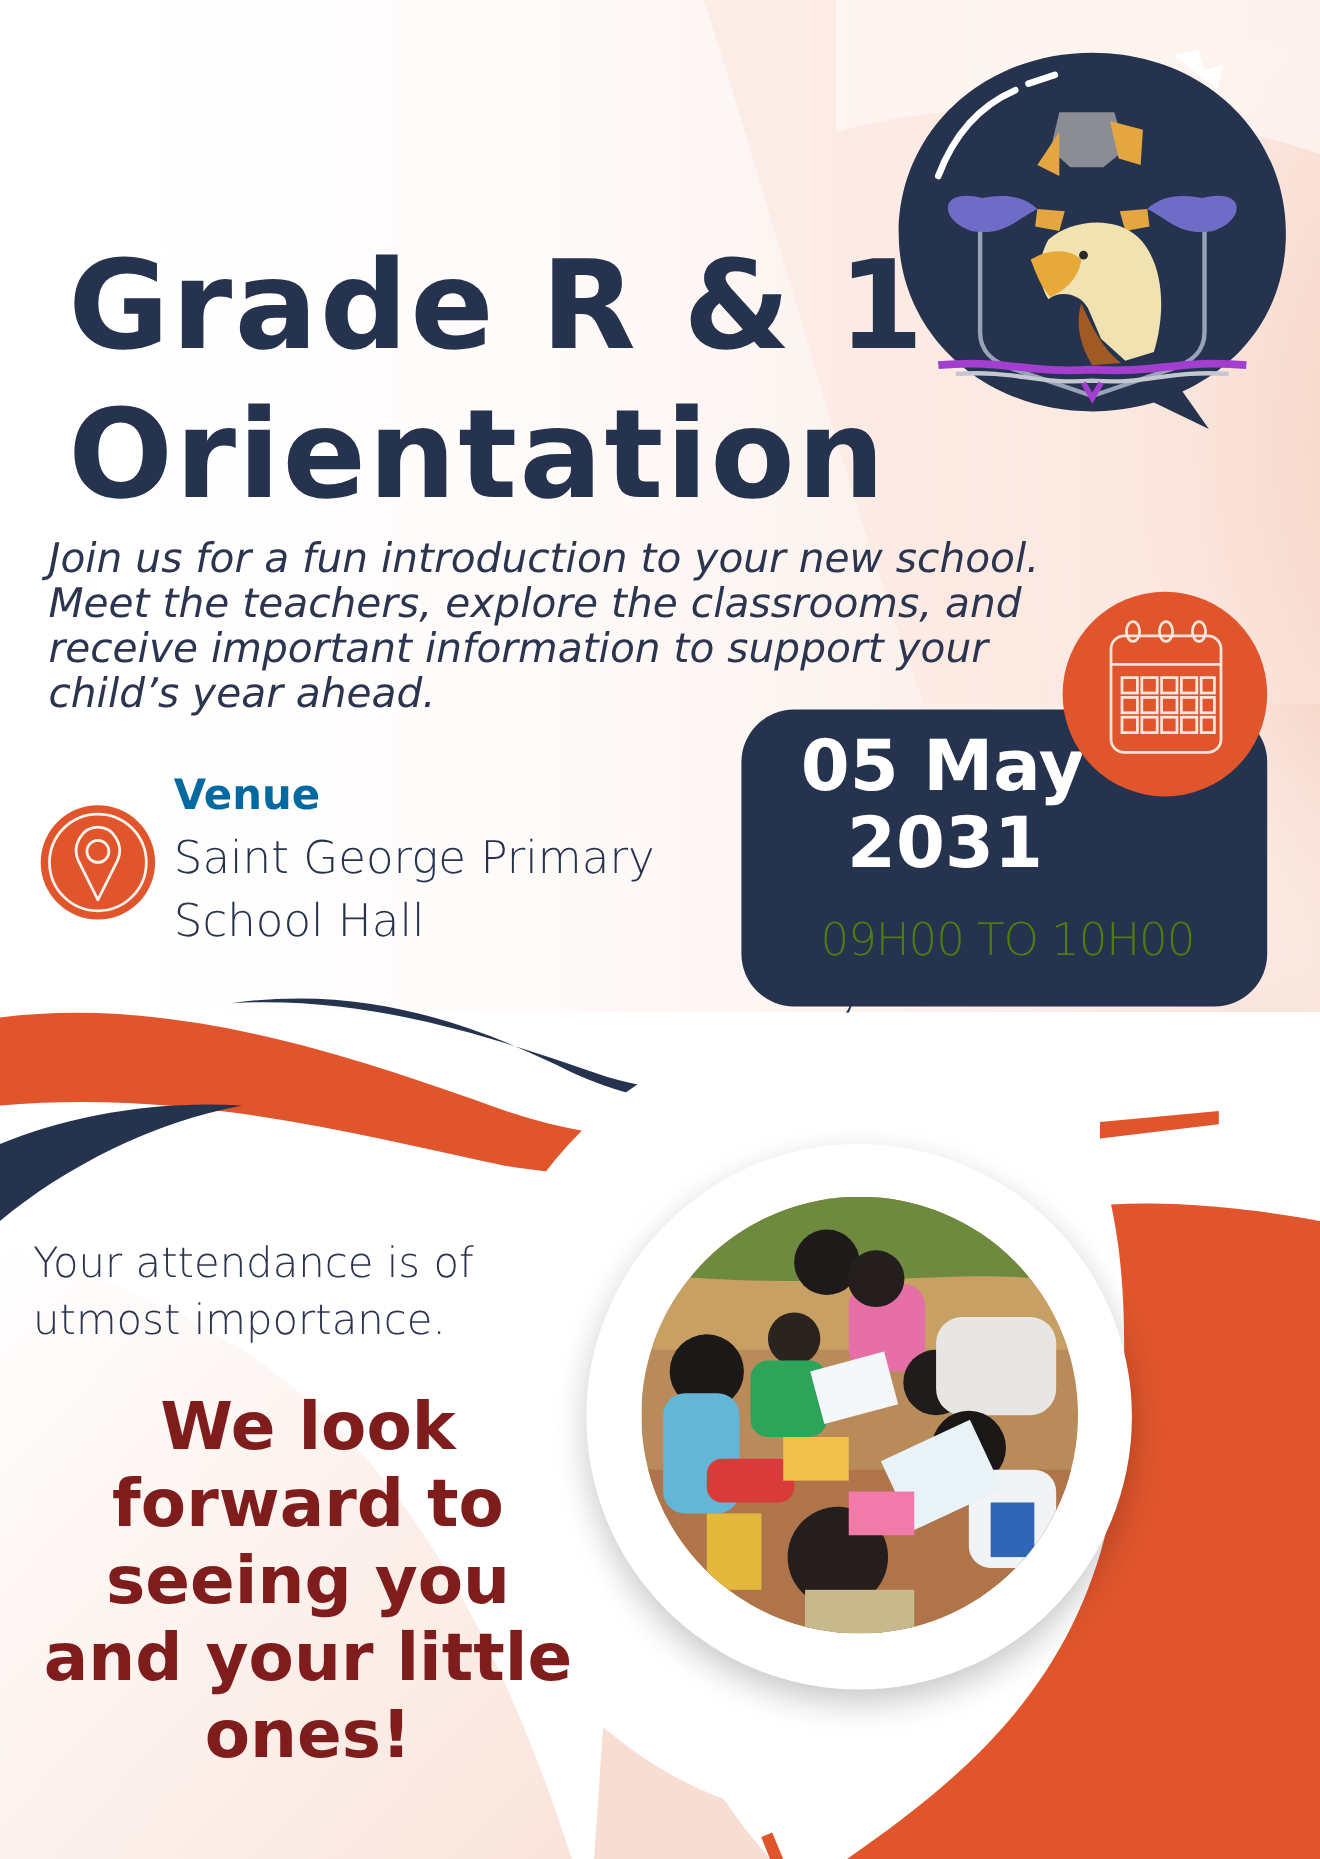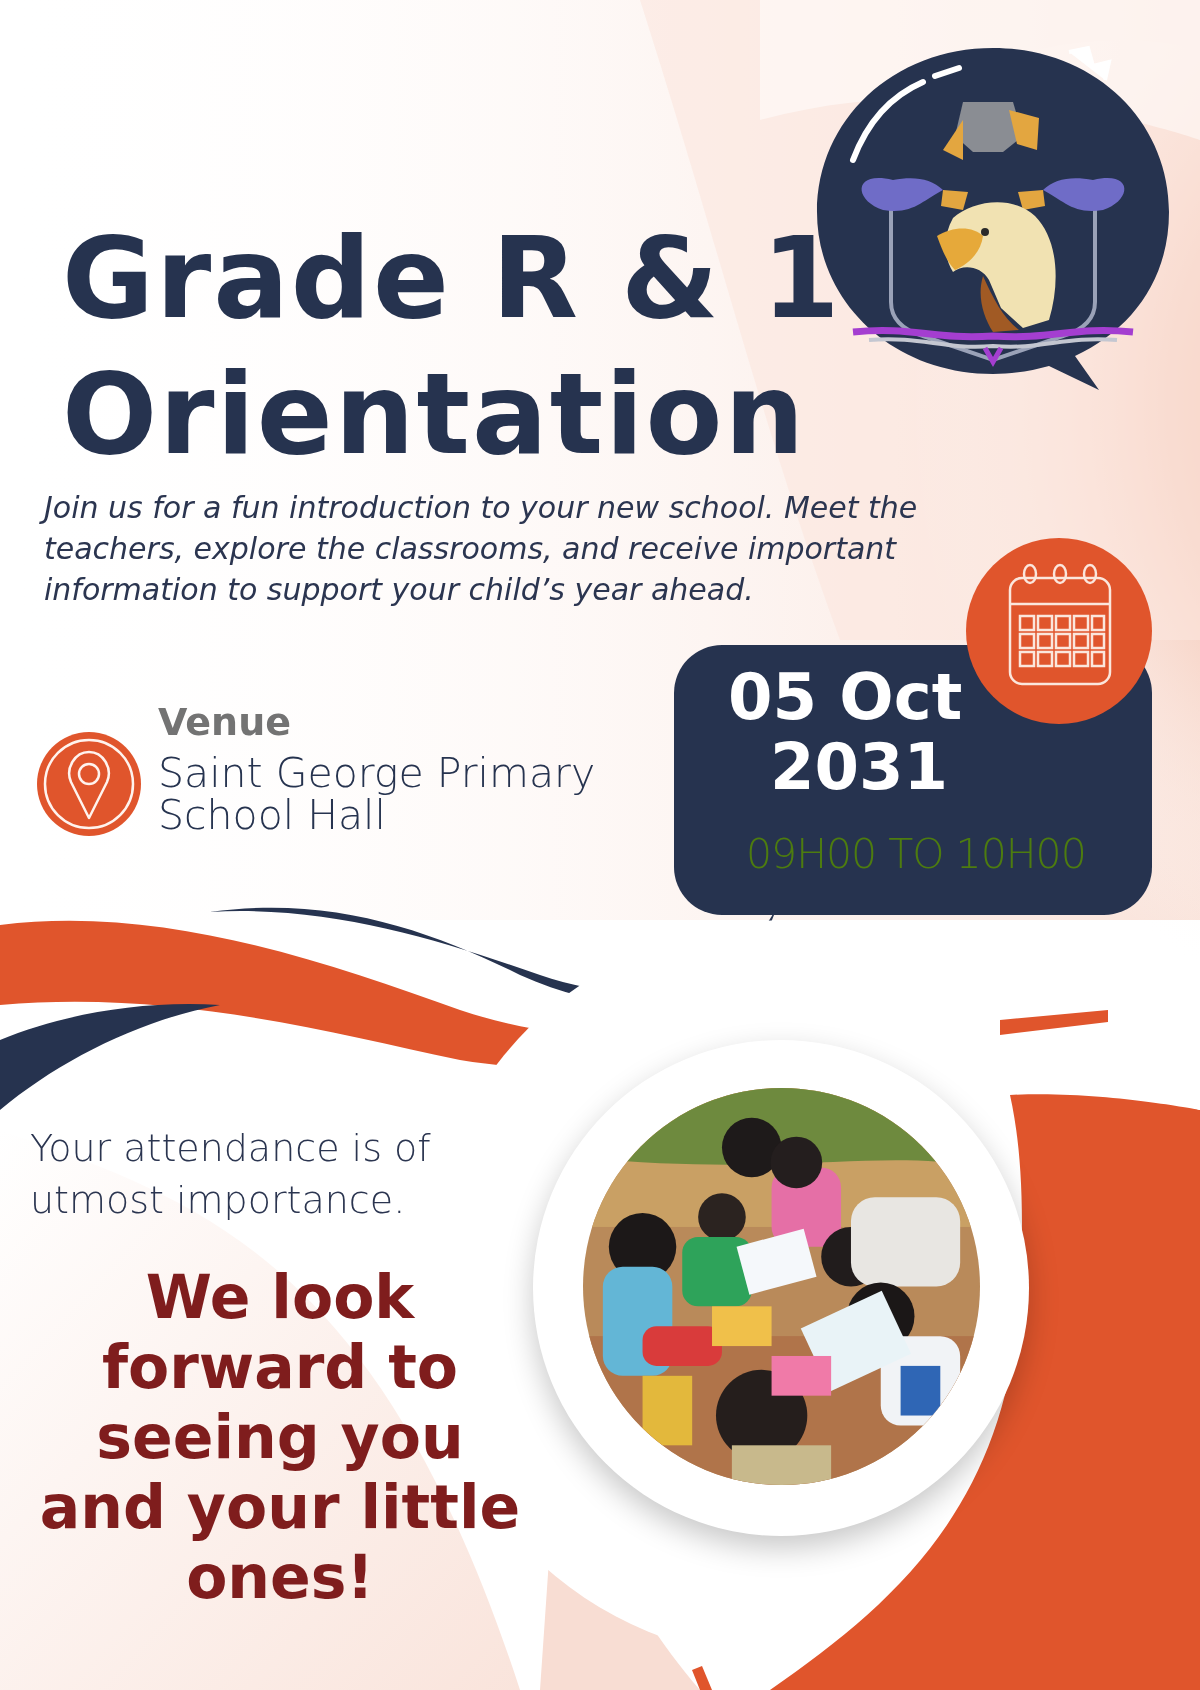--- a/index.html
+++ b/index.html
@@ -18,37 +18,37 @@
       font-stretch: condensed;
     }
     .title {
       position: absolute; left: 62px; top: 210px;
       font-family: "DejaVu Sans", sans-serif; font-weight: 700;
       font-size: 112px; color: #26334f; line-height: 136px; letter-spacing: 2px;
     }
     .intro {
       position: absolute; left: 44px; top: 487px; width: 940px;
       font-family: "DejaVu Sans", sans-serif; font-style: italic;
-      font-size: 30px; line-height: 41px; color: #2b3550; font-weight: 300;
+      font-size: 37px; line-height: 41px; color: #2b3550; font-weight: 300;
     }
 
     
     .logo {
       position: absolute; left: 813px; top: 40px; width: 360px; height: 352px;
     }
 
     
     .venue-icon { position: absolute; left: 35px; top: 730px; width: 108px; height: 108px; }
     .venue-label {
       position: absolute; left: 158px; top: 700px;
-      font-family: "DejaVu Sans", sans-serif; font-weight: 700; font-size: 38px; color: #737373;
+      font-family: "DejaVu Sans", sans-serif; font-weight: 700; font-size: 38px; color: #0369a1;
     }
     .venue-name {
       position: absolute; left: 158px; top: 752px; width: 520px;
-      font-family: "DejaVu Sans", sans-serif; font-size: 41px; line-height: 42px; color: #26334f; font-weight: 300;
+      font-family: "DejaVu Sans", sans-serif; font-size: 41px; line-height: 57px; color: #26334f; font-weight: 300;
     }
 
     
     .date-card {
       position: absolute; left: 674px; top: 645px; width: 478px; height: 270px;
       background: #26334f; border-radius: 48px;
     }
     .date-line1 {
       position: absolute; left: 728px; top: 665px;
       font-family: "DejaVu Sans", sans-serif; font-weight: 700; font-size: 64px; color: #fff; line-height: 1;
@@ -167,21 +167,21 @@
   <svg class="venue-icon" viewBox="0 0 108 108">
     <circle cx="54" cy="54" r="52" fill="#e0552c"></circle>
     <circle cx="54" cy="54" r="44" fill="none" stroke="#fff3ee" stroke-width="2.5"></circle>
     <path d="M54 88 L 36 52 C 30 38 40 22 54 22 C 68 22 78 38 72 52 Z" fill="none" stroke="#fff3ee" stroke-width="2.5" stroke-linejoin="round"></path>
     <circle cx="54" cy="44" r="10" fill="none" stroke="#fff3ee" stroke-width="2.5"></circle>
   </svg>
   <div class="venue-label">Venue</div>
   <div class="venue-name">Saint George Primary School Hall</div>
 
   <div class="date-card"></div>
-  <div class="date-line1">05 Oct</div>
+  <div class="date-line1">05 May</div>
   <div class="date-line2">2031</div>
   <div class="date-time">09H00 TO 10H00</div>
 
   <div class="calendar-badge">
     <svg viewBox="0 0 108 132">
       <g fill="none" stroke="#fbe6dc" stroke-width="2.5">
         <rect x="4" y="18" width="100" height="106" rx="12"></rect>
         <line x1="4" y1="44" x2="104" y2="44"></line>
         <ellipse cx="24" cy="14" rx="6" ry="9"></ellipse>
         <ellipse cx="54" cy="14" rx="6" ry="9"></ellipse>

